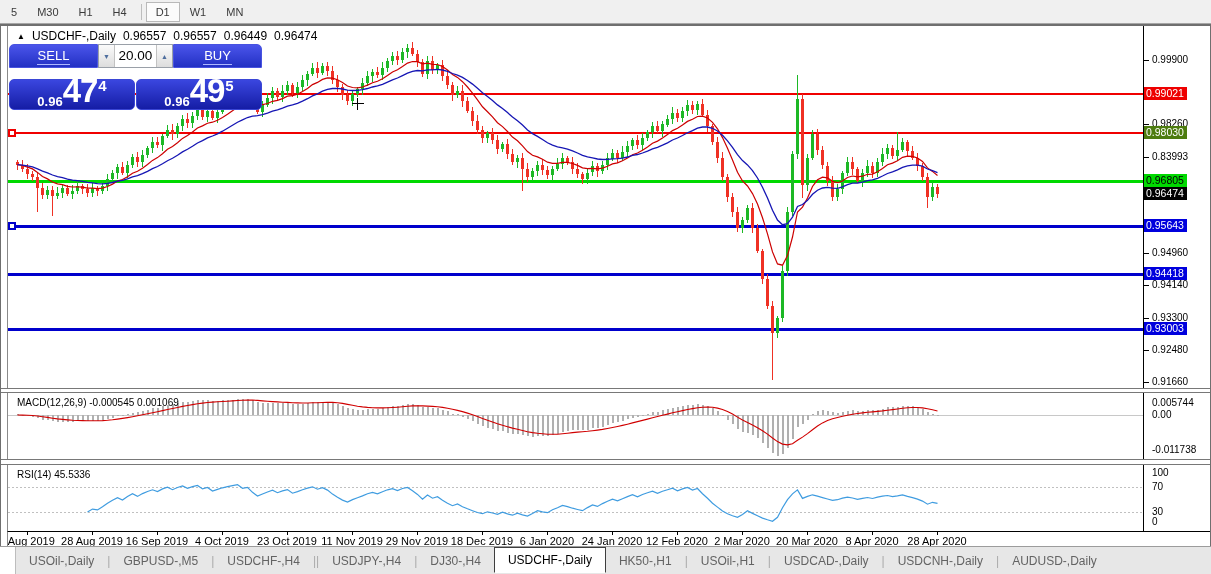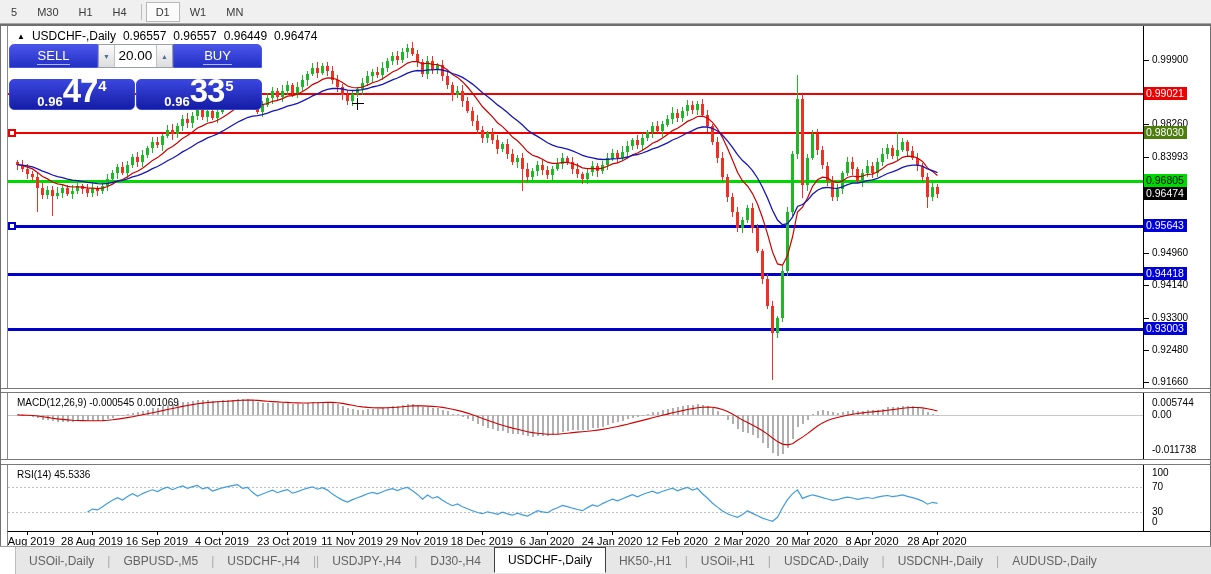--- a/index.html
+++ b/index.html
@@ -490,21 +490,21 @@
               </div>
           </div>
           <div class="trow2">
             <div class="pricebox">
               <span class="pfx">0.96</span>
                 <span class="big">47</span>
                 <span class="pip">4</span>
             </div>
             <div class="pricebox">
               <span class="pfx">0.96</span>
-                <span class="big">33</span>
+                <span class="big">49</span>
                 <span class="pip">5</span>
             </div>
           </div>
         </div>
       </div>
       <div class="axiscell" id="priceAxis">
           <div class="ytickmark" style="top:34px"></div>
           <div class="ytick" style="top:28px">0.99900</div>
           <div class="ytickmark" style="top:98px"></div>
           <div class="ytick" style="top:92px">0.98260</div>

